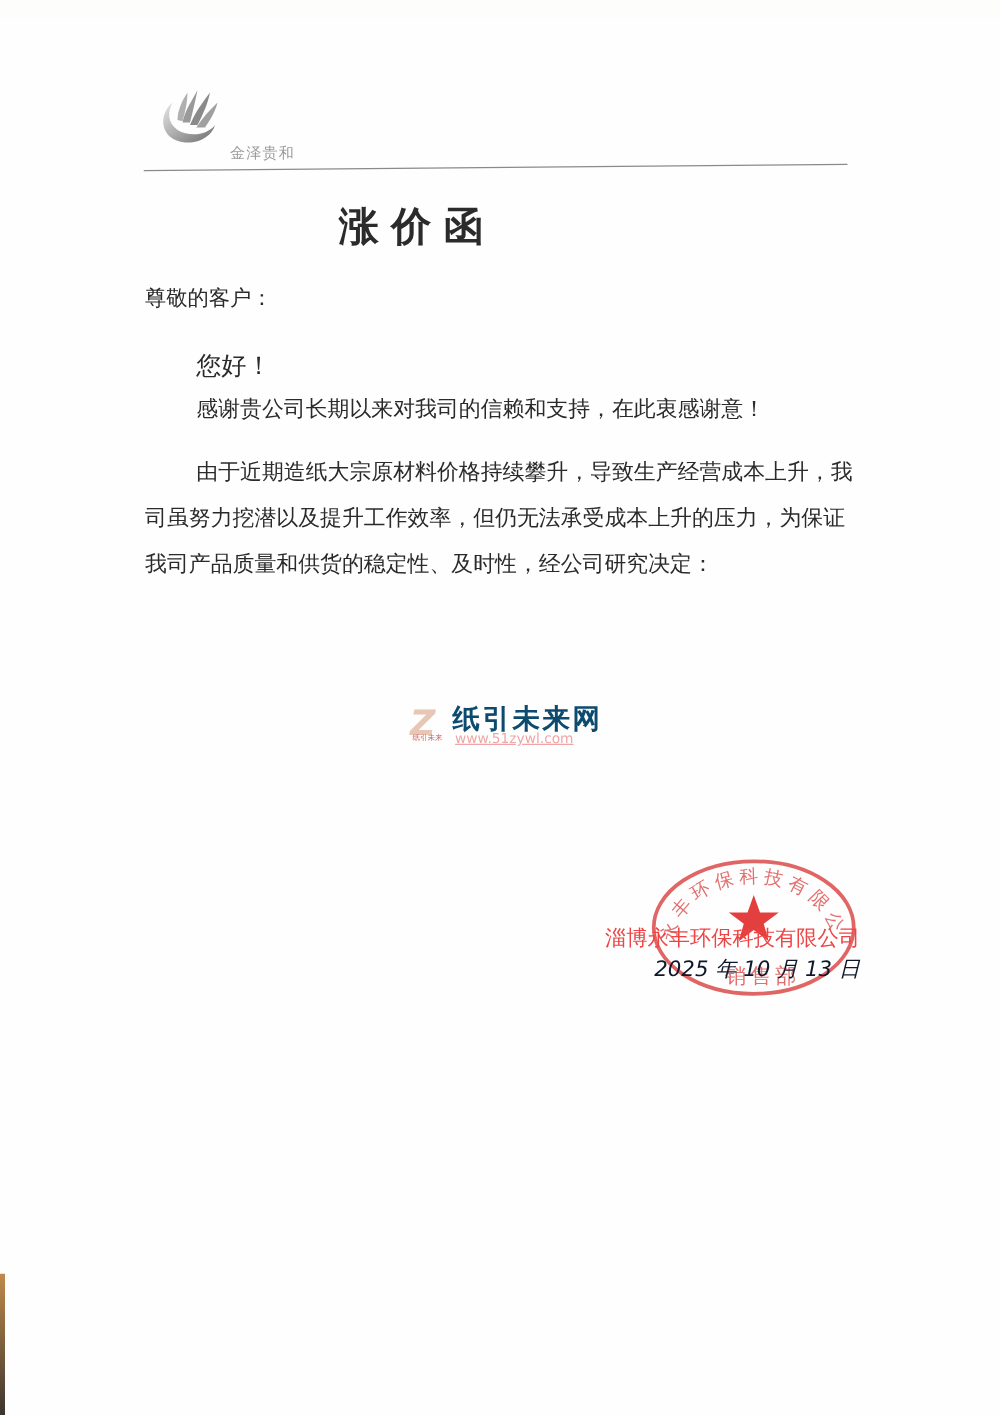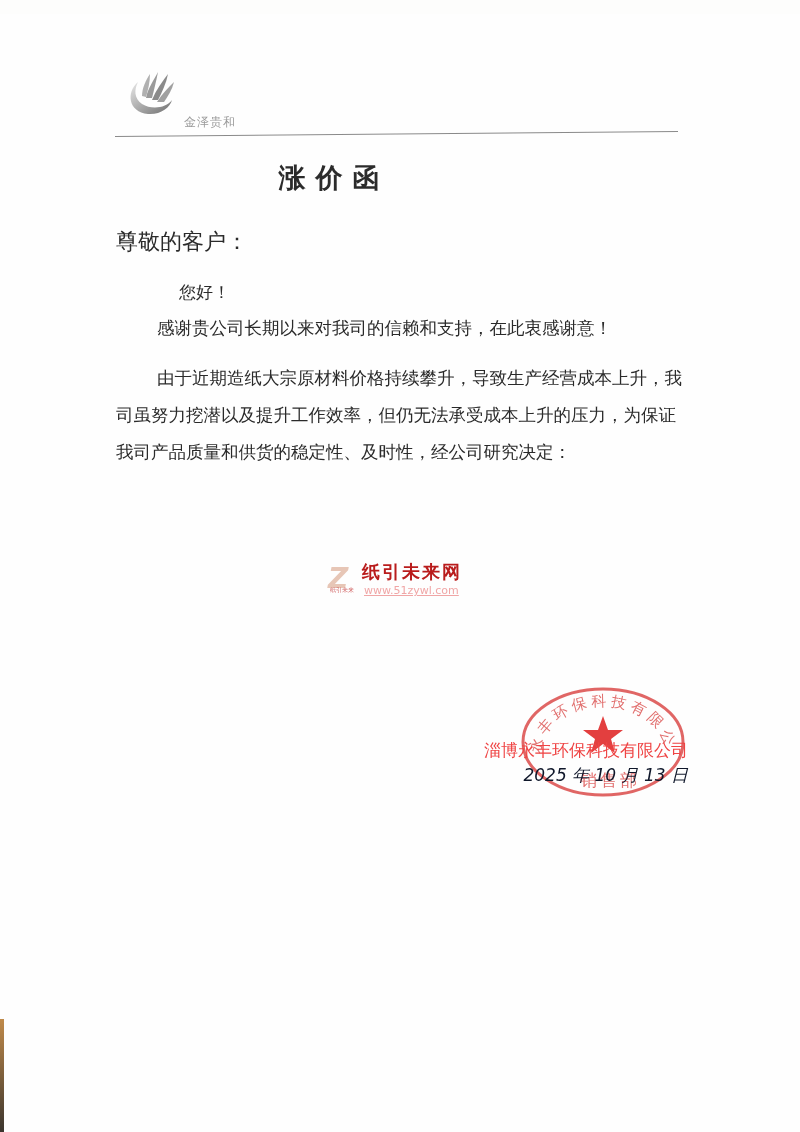--- a/index.html
+++ b/index.html
@@ -4,33 +4,33 @@
 <style>
   html,body{margin:0;padding:0;}
   body{width:800px;height:1132px;background:#fdfdfc;position:relative;overflow:hidden;
        font-family:"DejaVu Sans","Liberation Sans",sans-serif;color:#2a2a2a;}
   .page{position:absolute;left:0;top:14px;width:800px;height:1132px;background:#fefefe;}
   .edge-left{position:absolute;left:0;top:1005px;width:4px;height:127px;background:linear-gradient(#c08a4a,#2a2a2a);}
   .edge-bottom{position:absolute;left:220px;bottom:0;width:250px;height:2px;background:#555;}
   .logo{position:absolute;left:124px;top:54px;width:52px;height:52px;}
   .logo-text{position:absolute;left:184px;top:100px;font-size:12px;color:#9a9a9a;letter-spacing:1px;}
   .header-rule{position:absolute;left:115px;top:122px;width:563px;height:1px;background:#8a8a8a;transform:rotate(-0.5deg);transform-origin:left;}
-  .title{position:absolute;left:0;width:668px;top:146px;text-align:center;font-size:27px;font-weight:bold;letter-spacing:10px;color:#2b2b2b;}
-  .salutation{position:absolute;left:116px;top:213px;font-size:22px;}
+  .title{position:absolute;left:0;width:668px;top:146px;text-align:center;font-size:32px;font-weight:bold;letter-spacing:10px;color:#2b2b2b;}
+  .salutation{position:absolute;left:116px;top:213px;font-size:17px;}
   .p{position:absolute;left:116px;width:572px;font-size:17.5px;line-height:37px;text-indent:41px;}
   .p.noindent{text-indent:0;}
-  .greeting{top:260px;left:157px;font-size:17px;margin-left:22px;}
+  .greeting{top:260px;left:157px;font-size:20px;}
   .p1{top:296px;}
   .p2{top:346px;}
   .p3{top:487px;}
   .p4{top:601px;}
   .watermark{position:absolute;left:328px;top:546px;width:170px;height:40px;}
   .wm-z{position:absolute;left:0;top:2px;font-size:28px;font-weight:bold;color:#e7c6b6;font-style:italic;}
   .wm-small{position:absolute;left:2px;top:26px;font-size:6px;color:#d06060;}
-  .wm-big{position:absolute;left:34px;top:0px;font-size:18px;font-weight:bold;color:#b91c1c;letter-spacing:2px;}
+  .wm-big{position:absolute;left:34px;top:0px;font-size:22px;font-weight:bold;color:#0c4a6e;letter-spacing:2px;}
   .wm-url{position:absolute;left:36px;top:24px;font-size:11px;color:#f0a6a6;text-decoration:underline;}
   .stamp{position:absolute;left:518px;top:670px;width:170px;height:115px;}
   .signer{position:absolute;right:112px;top:705px;font-size:17px;color:#ef4444;margin-top:20px;}
   .date{position:absolute;right:112px;top:750px;font-size:17px;color:#0f172a;font-style:italic;}
 </style>
 </head>
 <body>
 
 <div class="page">
   <div class="edge-left"></div>

